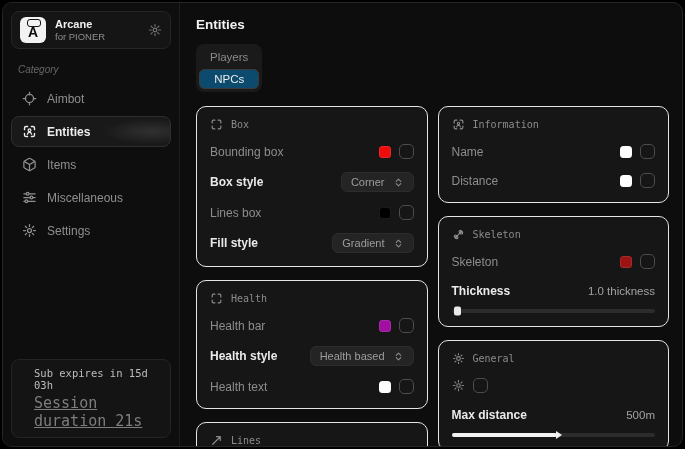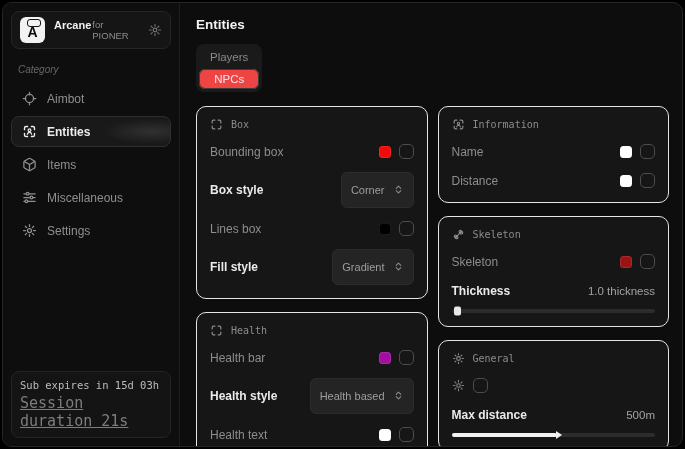--- a/index.html
+++ b/index.html
@@ -14,66 +14,66 @@
   .sidebar { width:177px; flex-shrink:0; border-right:1px solid #1e1e1e;
     display:flex; flex-direction:column; padding:8px; background:#0e0e0e; }
   .sb-header { background:#151515; border:1px solid #262626; border-radius:8px;
     padding:5px 8px; display:flex; align-items:center; gap:9px; height:38px; }
   .logo { width:26px; height:26px; background:#f2f2f2; border-radius:6px;
     display:flex; align-items:center; justify-content:center; position:relative;
     color:#0a0a0a; font-weight:bold; font-size:14px; }
   .logo::after { content:""; position:absolute; top:2px; left:7px; width:12px; height:6px;
     border:1.6px solid #141414; border-radius:3px; background:#f2f2f2; }
   .logo span { position:relative; z-index:1; margin-top:3px; }
-  .sb-titles { display:flex; flex-direction:row; gap:1px; }
+  .sb-titles { display:flex; flex-direction:column; gap:1px; }
   .sb-app { font-size:11px; font-weight:bold; color:#f0f0f0; }
   .sb-sub { font-size:9.5px; color:#8d8d8d; }
   .sb-gear { margin-left:auto; color:#777; display:flex; }
   .category { margin:15px 7px 7px; font-size:10px; color:#666;font-style:italic; }
   .nav-item { display:flex; align-items:flex-end; gap:10px; padding:7px 10px;
     margin:1px 0; border-radius:8px; color:#8f8f8f; font-size:12px;
     border:1px solid transparent; cursor:pointer; }
   .nav-item.active { background:
       radial-gradient(70px 18px at 88% 50%, rgba(255,255,255,0.10), transparent 70%),
       #191919;
     border-color:#2e2e2e; color:#ededed; font-weight:bold; }
   .nav-item svg { flex-shrink:0; }
   .sb-footer { margin-top:auto; background:#141414; border:1px solid #242424;
-    border-radius:8px; padding:7px 8px; }
+    border-radius:8px; padding:7px 22px; }
   .sb-foot1 { font-size:10.5px; color:#bdbdbd; }
   .sb-foot2 { font-size:15px; color:#7d7d7d; margin-top:3px;text-decoration:underline; }
 
   
   .main { flex:1; padding:14px 13px 0 16px; }
   .main-title { font-size:13.5px; font-weight:bold; color:#f2f2f2; }
   .tabs { margin-top:12px; display:inline-flex; background:#1a1a1a;
     border-radius:8px; padding:3px; gap:2px;flex-direction:column; }
   .tab { border:none; background:transparent; color:#8a8a8a; font-size:11.5px;
     padding:4px 11px; border-radius:6px; cursor:pointer;
     font-family:"Liberation Sans", sans-serif; }
-  .tab.active { background:#ef4444; color:#ececec;
+  .tab.active { background:#0c4a6e; color:#ececec;
     box-shadow:inset 0 0 0 1px #3a3a3a; }
 
   .columns { display:flex; gap:10px; margin-top:14px; align-items:flex-start; }
   .col { flex:1; display:flex; flex-direction:column; gap:13px; }
   .card { background:#161616; border:1px solid #e5e5e5; border-radius:10px;
     padding:11px 13px 13px; }
   .card-header { display:flex; align-items:center; gap:8px; color:#8c8c8c;
     font-family:"DejaVu Sans Mono", monospace; font-size:10px; }
   .row { display:flex; align-items:center; margin-top:12px; min-height:17px; }
   .row-label { flex:1; font-size:12px; color:#8d8d8d; }
   .row-label.bright { color:#eaeaea; font-weight:bold; }
   .controls { display:flex; align-items:center; gap:8px; }
   .swatch { width:12px; height:12px; border-radius:3.5px;
     border:1px solid rgba(255,255,255,0.10); cursor:pointer; }
   .checkbox { width:15px; height:15px; border-radius:5px;
     border:1.6px solid #4d4d4d; background:transparent; cursor:pointer; }
   .gear-sm { color:#848484; display:flex; cursor:pointer; }
-  .dropdown { display:flex; align-items:flex-start; gap:8px; background:#242424;
-    border:1px solid #2c2c2c; border-radius:6px; padding:11px 9px;
+  .dropdown { display:flex; align-items:flex-end; gap:8px; background:#242424;
+    border:1px solid #2c2c2c; border-radius:6px; padding:3px 9px;
     color:#9d9d9d; font-size:11px; cursor:pointer;
     font-family:"Liberation Sans", sans-serif; }
   .dropdown svg { color:#8a8a8a; }
   .row-value { font-size:11.5px; color:#a2a2a2; }
   .slider { position:relative; height:4px; background:#2c2c2c; border-radius:2px;
     margin-top:10px; cursor:pointer; }
   .slider .fill { position:absolute; left:0; top:0; bottom:0; background:#f2f2f2;
     border-radius:2px; }
   .slider .fill.arrow::after { content:""; position:absolute; right:-5px; top:50%;
     transform:translateY(-50%); width:0; height:0;

